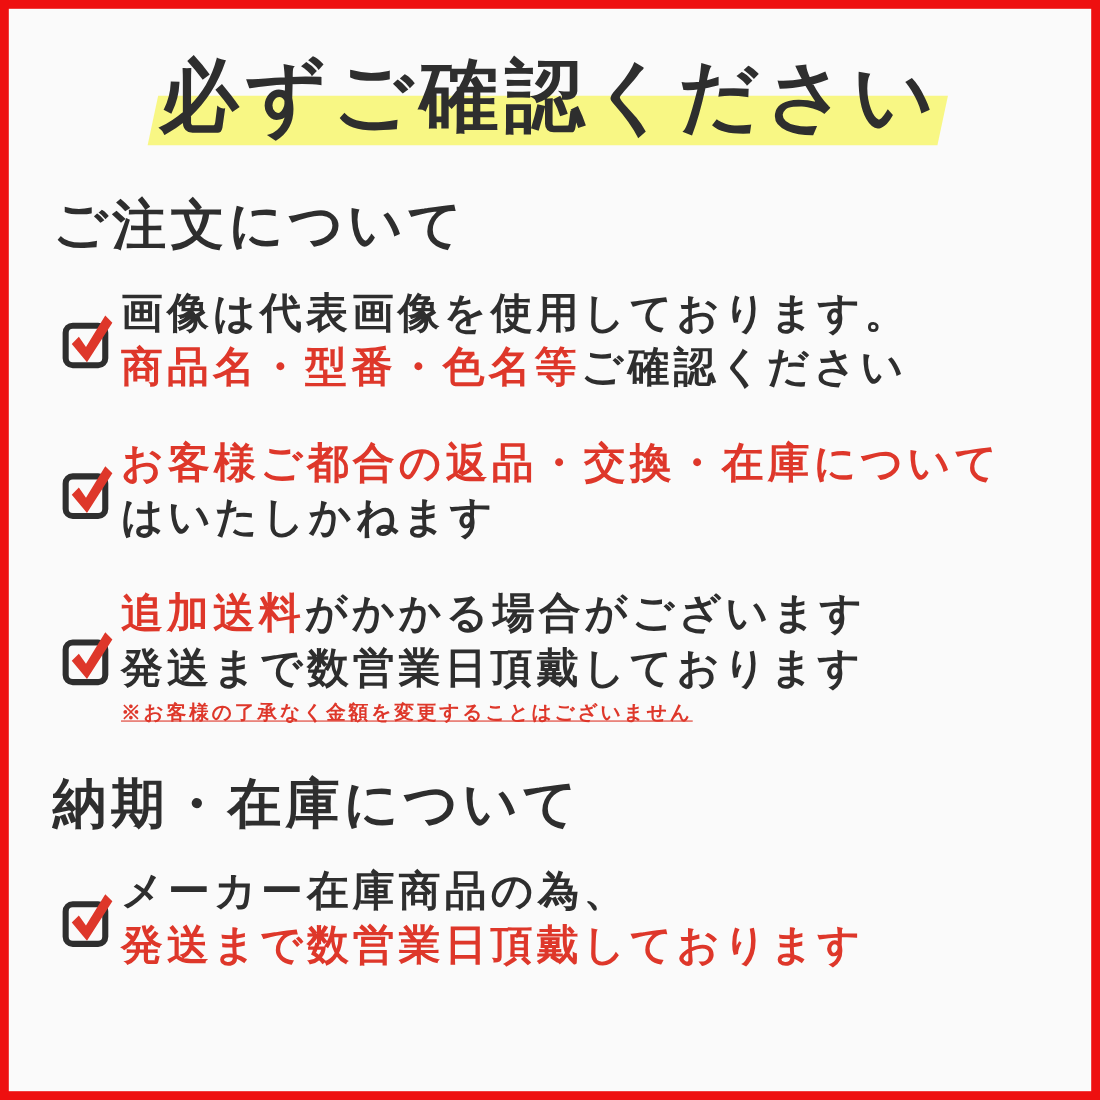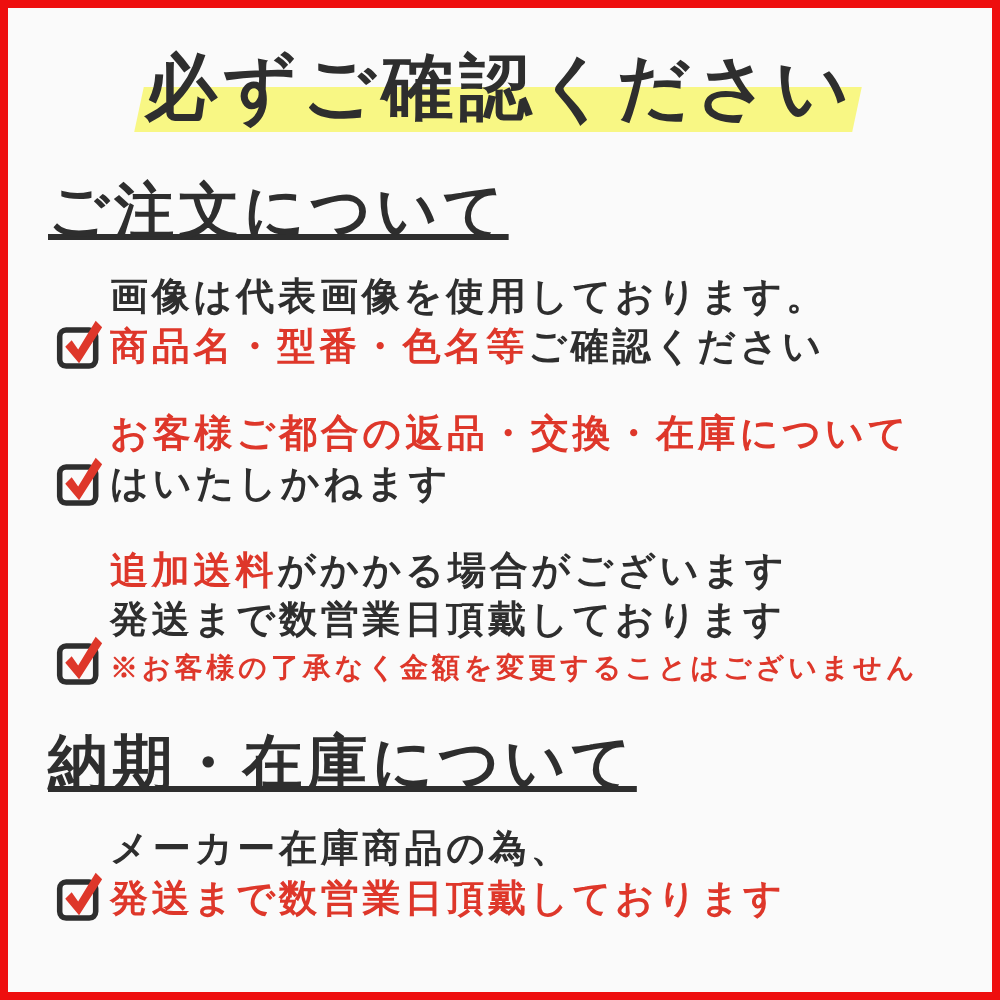--- a/index.html
+++ b/index.html
@@ -30,46 +30,46 @@
   }
   .title .hl{
     position:absolute;left:-6px;right:-2px;top:50%;height:52%;
     background:var(--highlight-yellow);
     transform:skewX(-12deg);
     z-index:0;
   }
   .title .title-text{position:relative;z-index:1;}
   
   h2.section-heading{
-    font-size:60px;font-weight:bold;letter-spacing:0.08em;
+    font-size:49px;font-weight:bold;letter-spacing:0.08em;
     color:var(--text-black);
-    margin:42px 0 26px 40px;line-height:1.15;text-decoration:underline;
+    margin:42px 0 26px 40px;line-height:1.15;
   }
   h2.first{margin-top:46px;}
   
   .item{
-    display:flex;align-items:flex-end;
+    display:flex;align-items:center;
     margin:0 0 38px 48px;
   }
   .cb{
     flex:0 0 auto;width:48px;margin:2px 6px 0 0;
   }
   .cb svg{display:block;}
   .cb-box{stroke:var(--text-black);fill:none;}
   .cb-check{fill:var(--accent-red);}
   .item-text{
     font-size:38px;font-weight:bold;letter-spacing:0.10em;
     line-height:1.3;color:var(--text-black);
   }
   .line{white-space:nowrap;}
   .red{color:var(--accent-red);margin-top:25px;}
   .black{color:var(--text-black);}
   .note{
-    font-size:28px;letter-spacing:0.14em;line-height:1.3;
-    margin-top:6px;color:var(--accent-red);white-space:nowrap;
+    font-size:18px;letter-spacing:0.14em;line-height:1.3;
+    margin-top:6px;color:var(--accent-red);white-space:nowrap;text-decoration:underline;
   }
 </style>
 </head>
 <body>
 
 <div class="frame">
 
   <div class="title-wrap">
     <h1 class="title">
       <span class="hl"></span>

